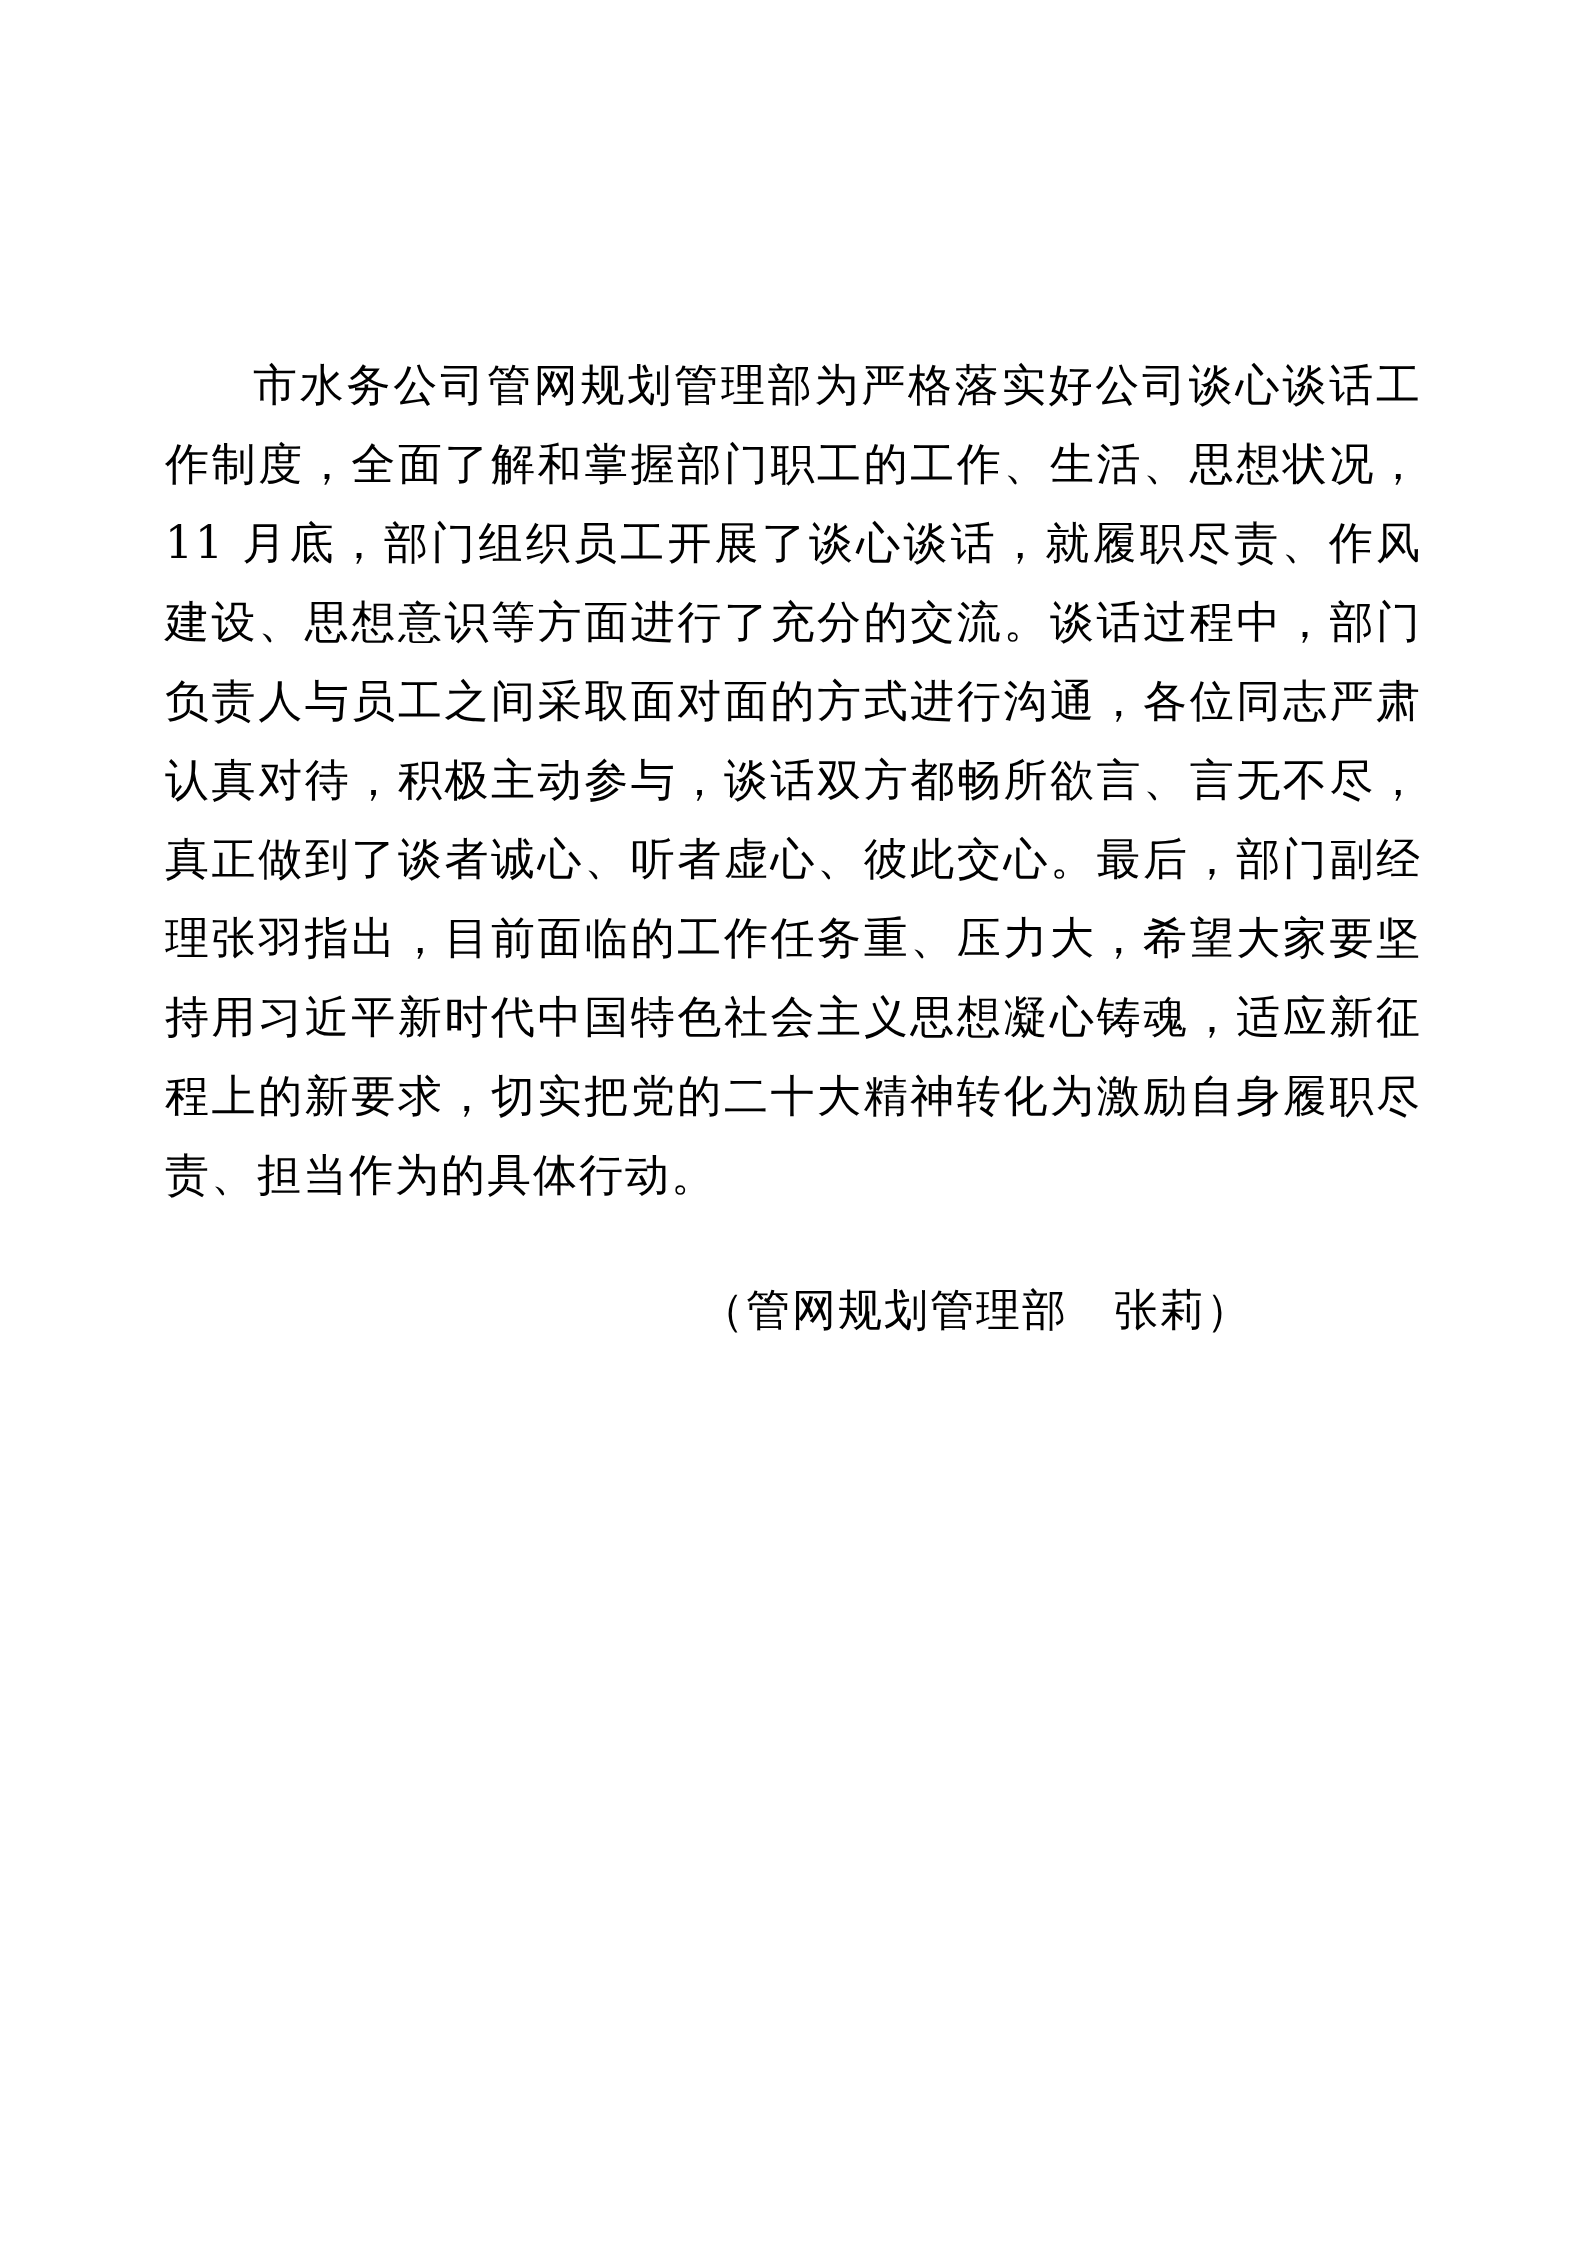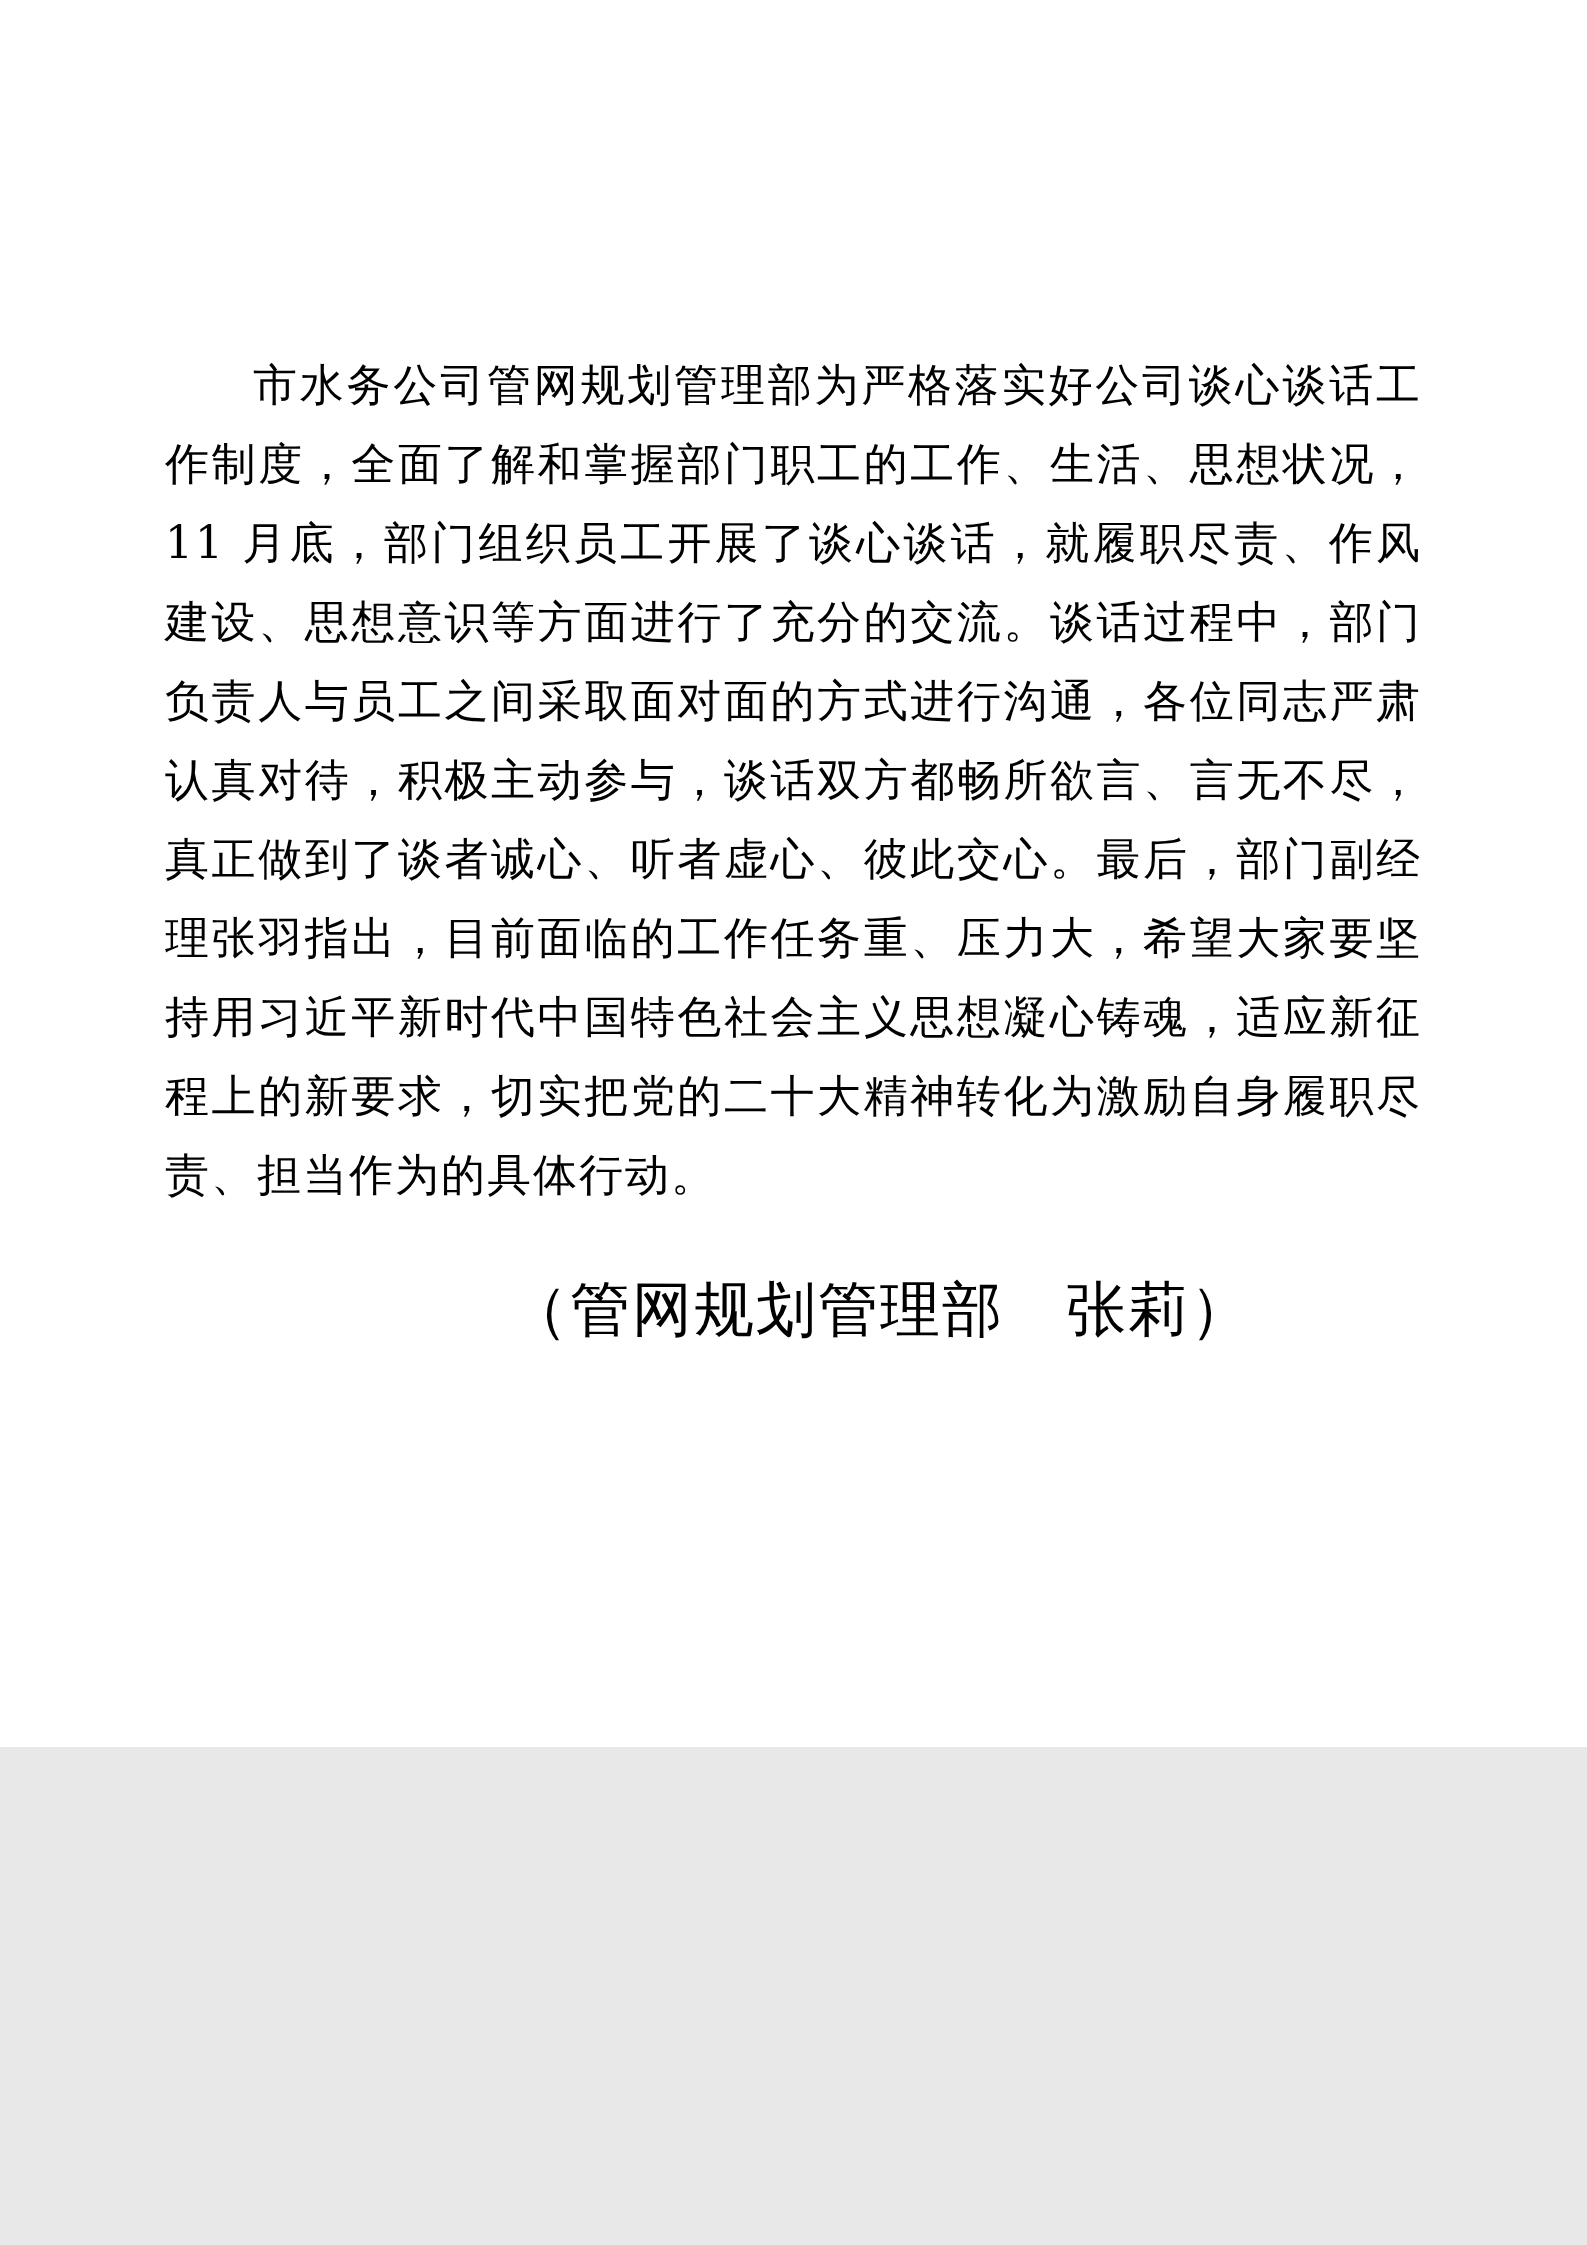--- a/index.html
+++ b/index.html
@@ -3,21 +3,21 @@
   <meta charset="utf-8">
   <style>
     html, body {
       margin: 0;
       padding: 0;
       background: #e8e8e8;
     }
     .page {
       position: relative;
       width: 1587px;
-      height: 1747px;
+      height: 2245px;
       margin: 0 auto;
       background: #ffffff;
       color: #000000;
       font-family: "DejaVu Serif", "Liberation Serif", serif;
       box-sizing: border-box;
       padding: 345px 165px 0 165px;
       overflow: hidden;
     }
     .body-text p.para {
       margin: 0;
@@ -26,21 +26,21 @@
       font-weight: 400;
       letter-spacing: 2px;
       text-align: justify;
       text-indent: 2em;
       word-break: break-all;
       line-break: anywhere;
     }
     p.signature {
       margin: 56px 0 0 0;
       padding-right: 170px;
-      font-size: 60px;
+      font-size: 44px;
       line-height: 79px;
       font-weight: 400;
       letter-spacing: 2px;
       text-align: right;
       white-space: nowrap;
     }
   </style>
 </head>
 <body>
 

